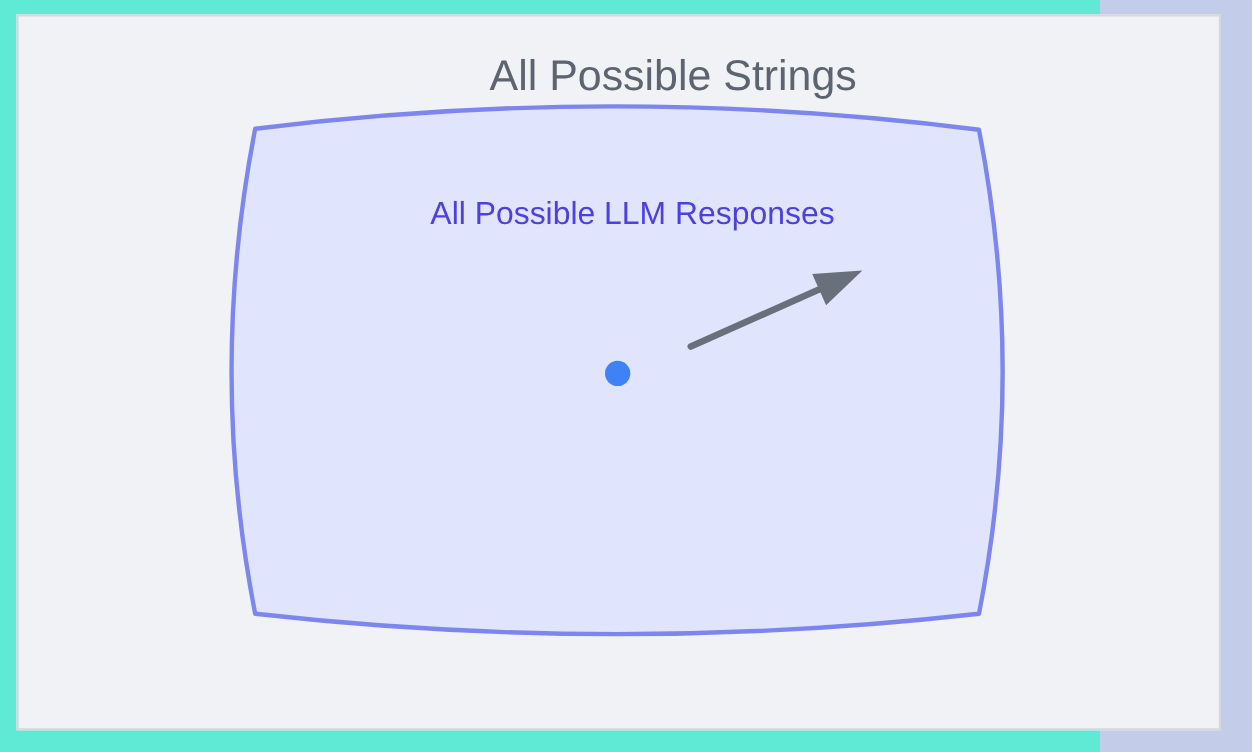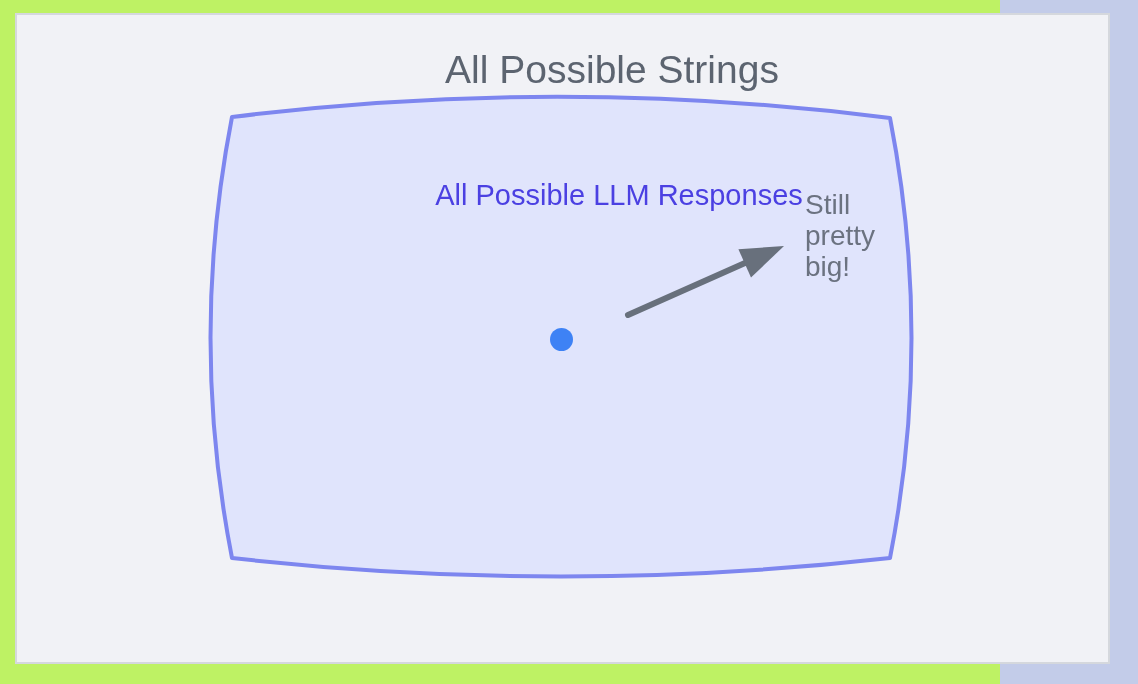--- a/index.html
+++ b/index.html
@@ -8,21 +8,21 @@
     width: 1138px;
     height: 684px;
     overflow: hidden;
     font-family: "Liberation Sans", sans-serif;
     background: #c3cce9;
   }
   .stage {
     position: relative;
     width: 1000px;
     height: 684px;
-    background: #bef264;
+    background: #5eead4;
   }
   .panel {
     position: absolute;
     left: 15px;
     top: 13px;
     width: 1095px;
     height: 651px;
     box-sizing: border-box;
     background: #f1f2f6;
     border: 2px solid #d5d8dd;
@@ -44,21 +44,20 @@
     transform: translateX(-50%);
     font-size: 39px;
     font-weight: 400;
   }
   .llm-label {
     top: 179px;
     left: 575px;
     transform: translateX(-50%);
     font-size: 29px;
     font-weight: 400;
-    margin-left: 44px;
   }
   .annotation {
     position: absolute;
     top: 189px;
     left: 805px;
     font-size: 28px;
     line-height: 31px;
     font-weight: 400;
   }
   .point-label {
@@ -85,20 +84,15 @@
       <polygon points="784,246 751,277.6 738.4,249.2" fill="#68707c"></polygon>
     </g>
 
     <circle cx="561.5" cy="339.5" r="11.5" fill="#3e82f5"></circle>
   </svg>
 
   <div class="txt title" style="color: rgb(92, 100, 112);">All Possible Strings</div>
 
   <div class="txt llm-label" style="color: rgb(75, 64, 226);">All Possible LLM Responses</div>
 
-  <div class="annotation" style="color: rgb(107, 114, 128);">
-    <div>Still</div>
-    <div>pretty</div>
-    <div>big!</div>
-  </div>
 
 
 </div>
 
 </body></html>

